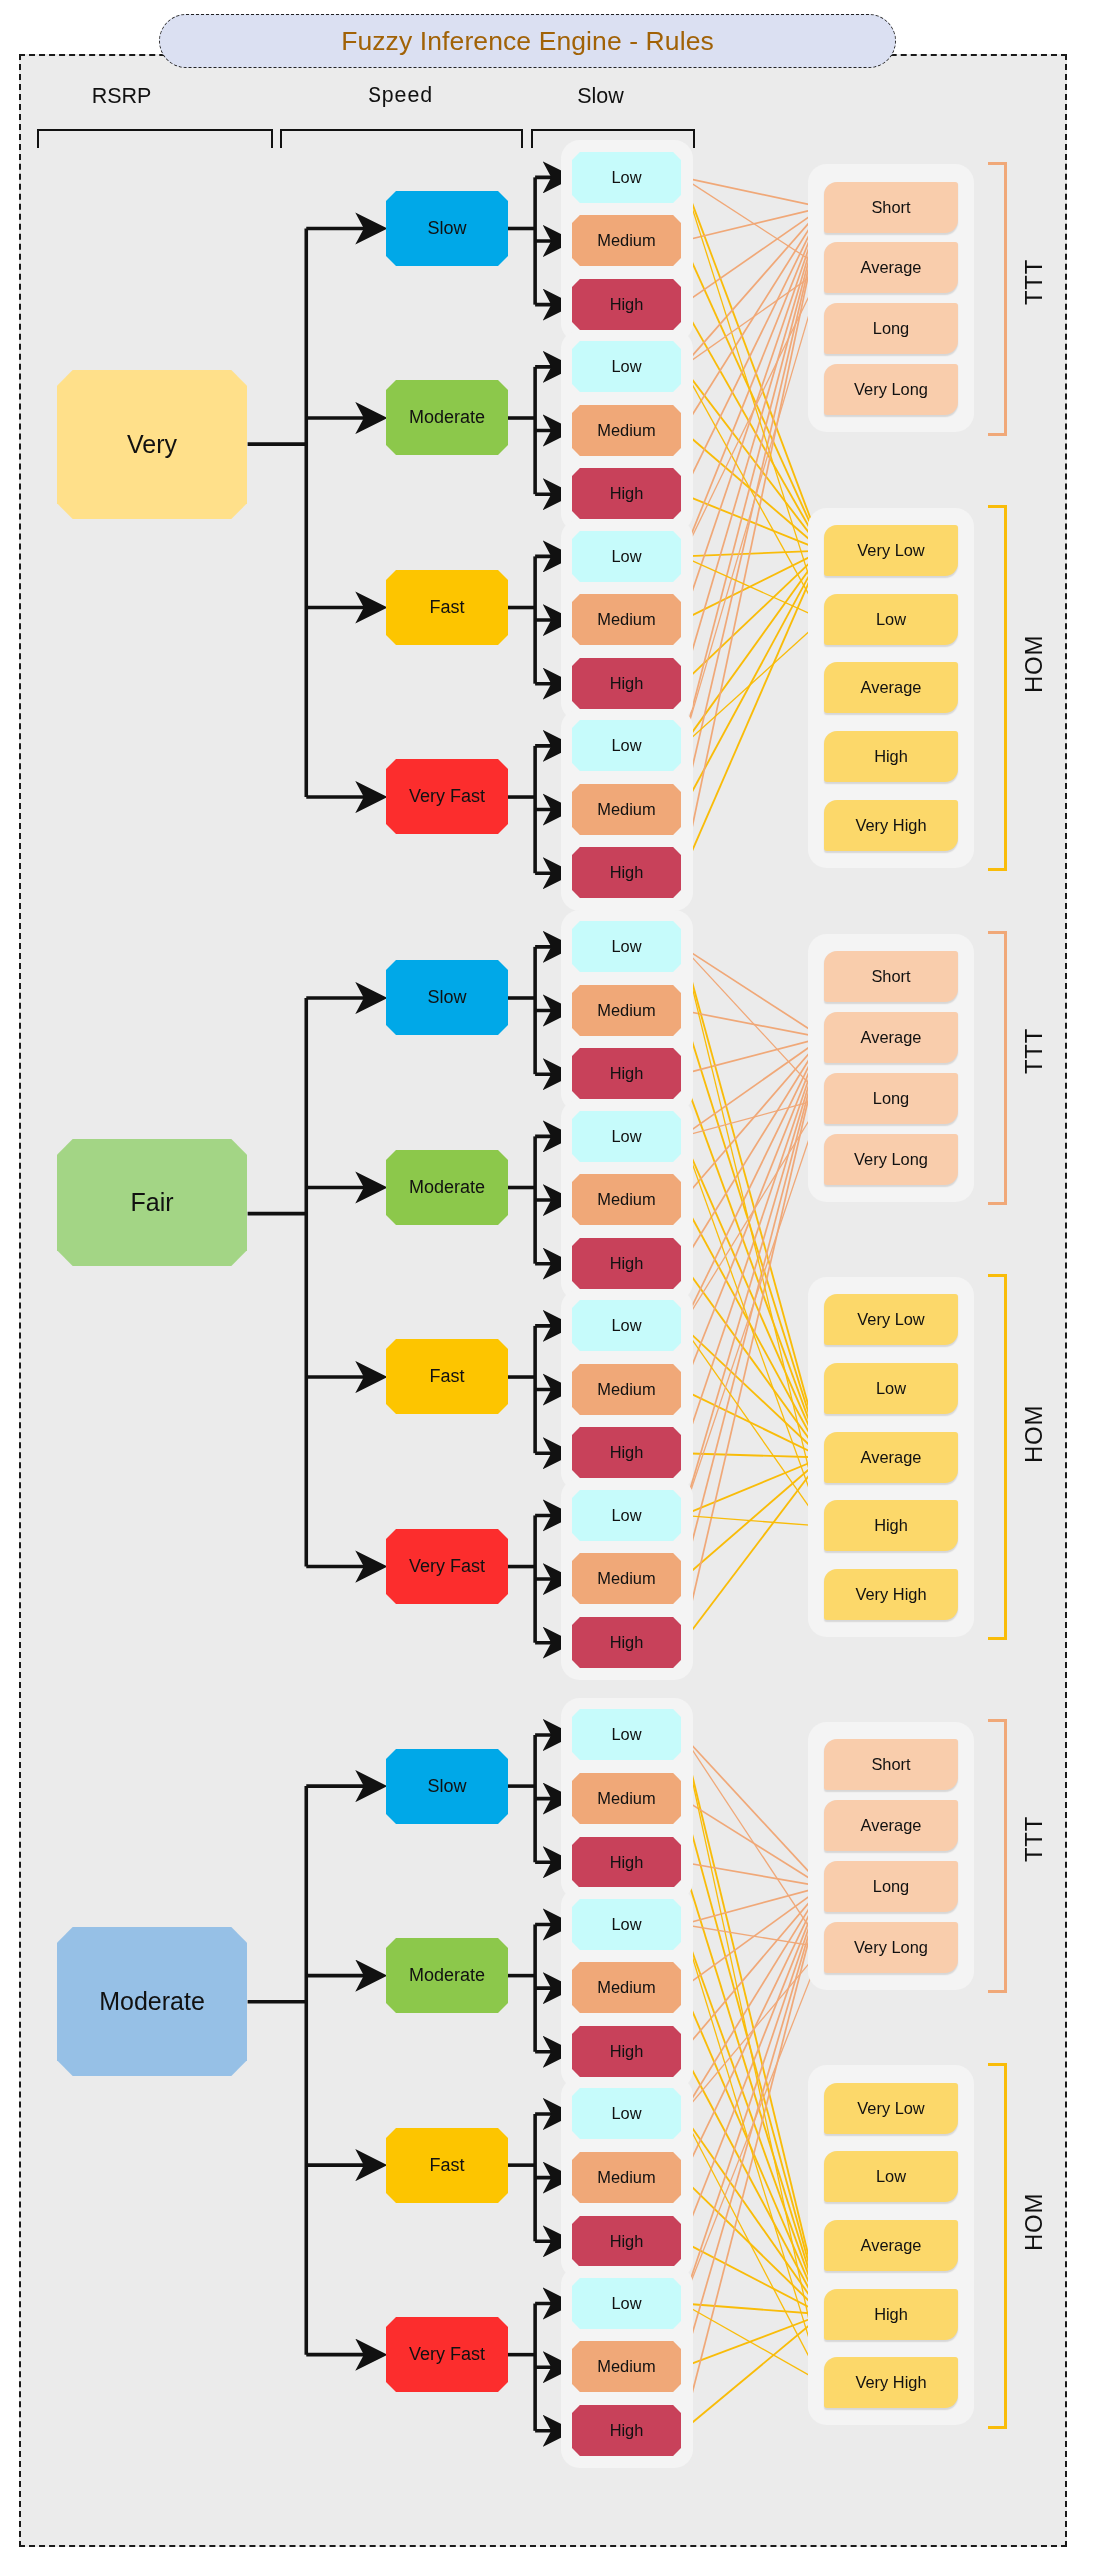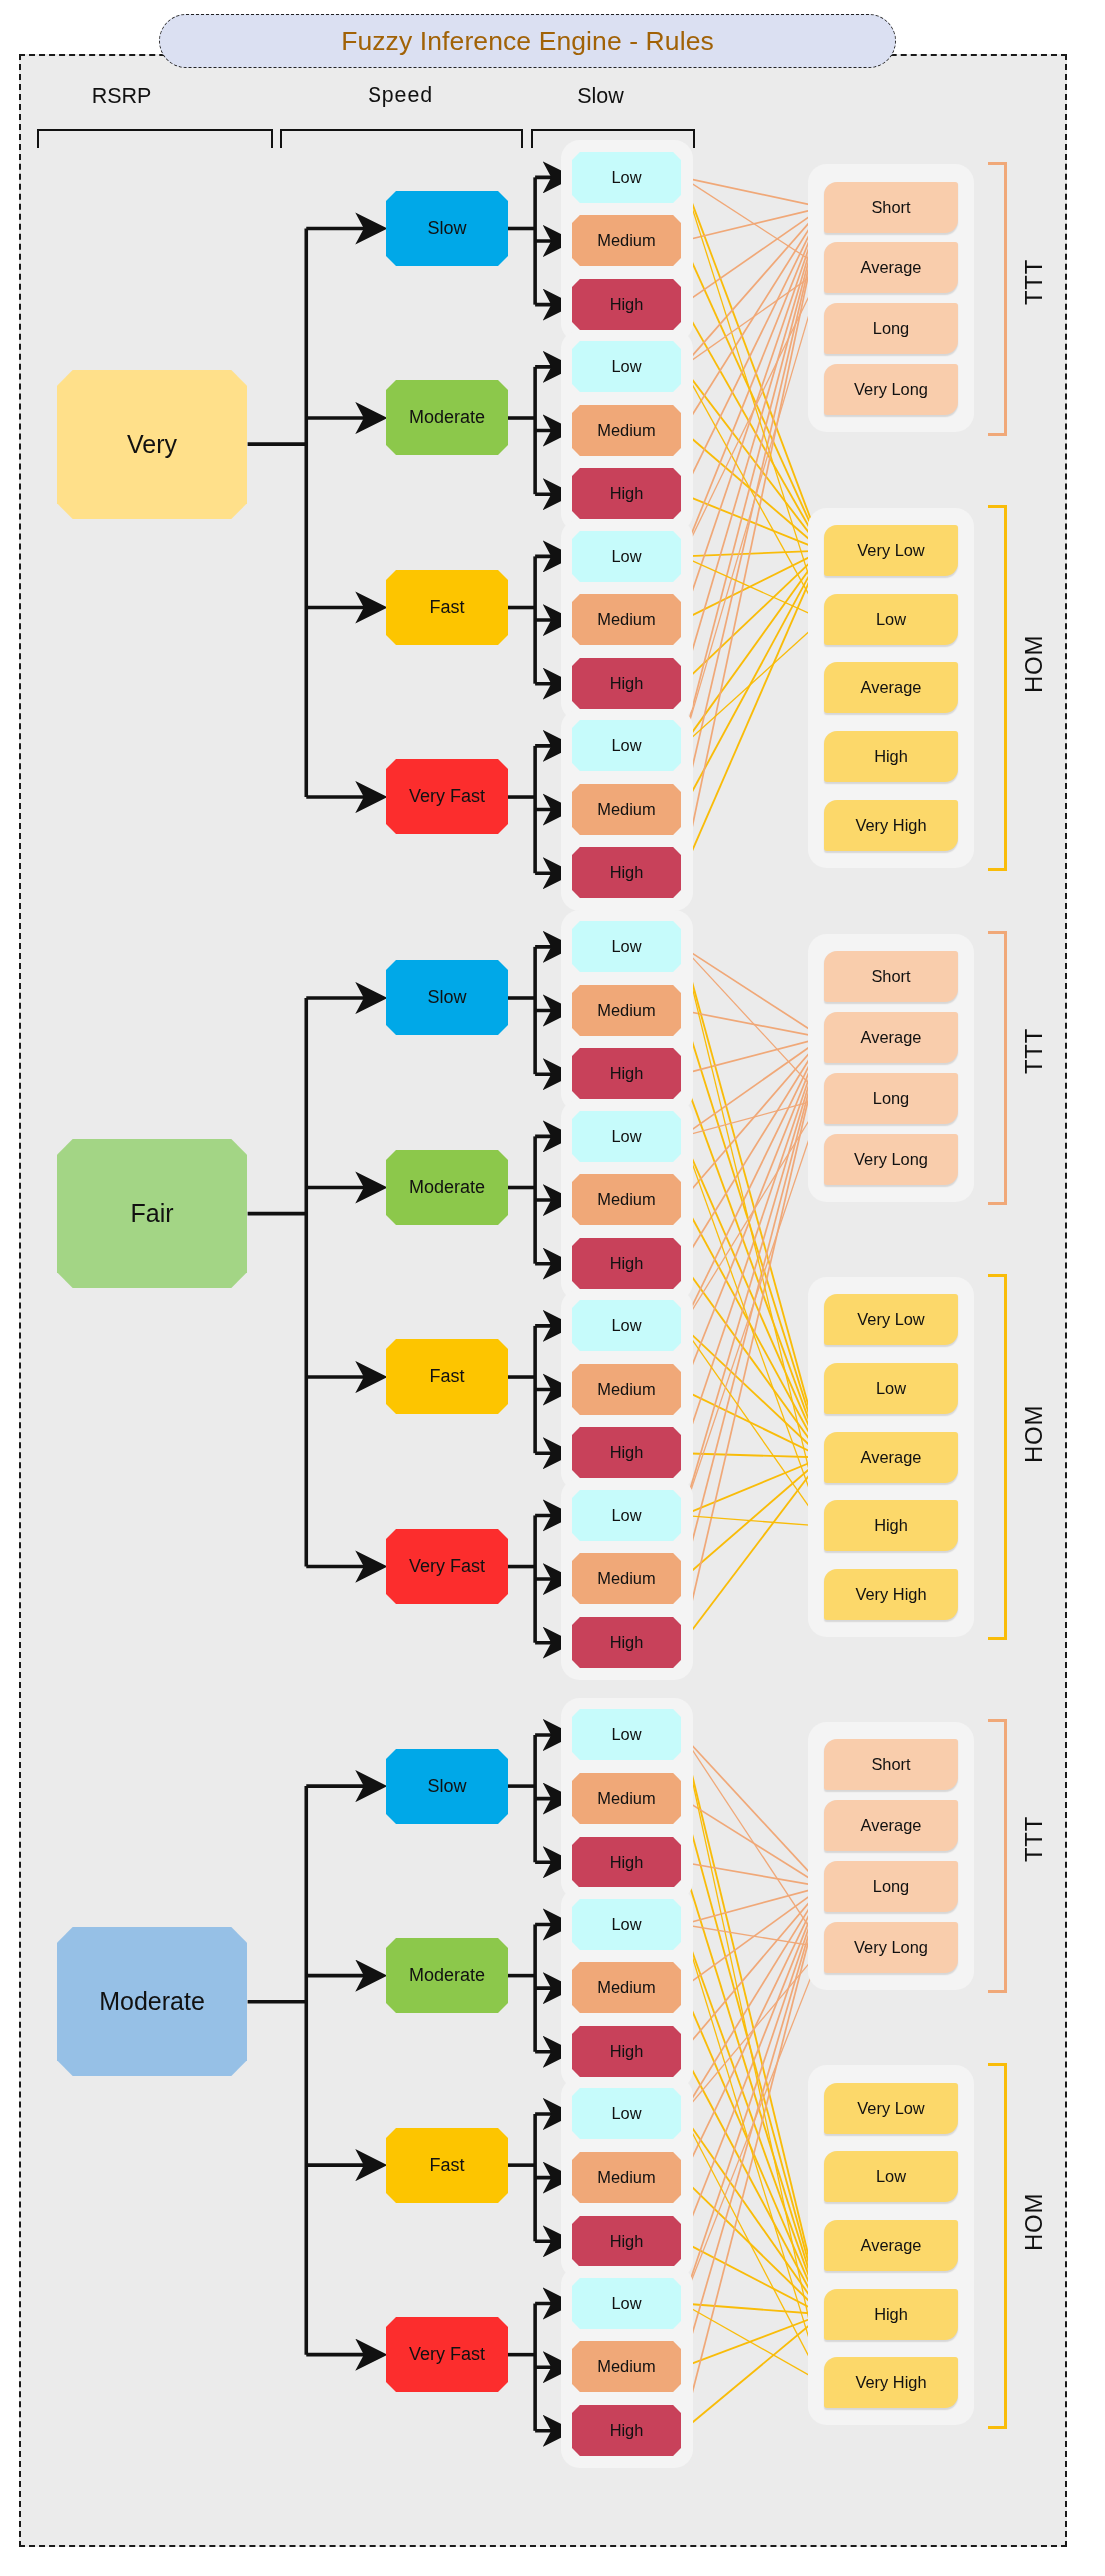--- a/index.html
+++ b/index.html
@@ -311,21 +311,21 @@
       <div class="load-panel" style="left: 561px; top: 1289px; width: 132px; height: 202px;"></div>
       <div class="node load-node" style="left: 572px; top: 1300px; width: 109px; height: 51px; background: rgb(198, 251, 251);">Low</div>
       <div class="node load-node" style="left: 572px; top: 1364px; width: 109px; height: 51px; background: rgb(240, 168, 120);">Medium</div>
       <div class="node load-node" style="left: 572px; top: 1427px; width: 109px; height: 51px; background: rgb(200, 65, 90);">High</div>
       <div class="node speed-node" style="left: 386px; top: 1339px; width: 122px; height: 75px; background: rgb(253, 197, 0);">Fast</div>
       <div class="load-panel" style="left: 561px; top: 1478px; width: 132px; height: 202px;"></div>
       <div class="node load-node" style="left: 572px; top: 1490px; width: 109px; height: 51px; background: rgb(198, 251, 251);">Low</div>
       <div class="node load-node" style="left: 572px; top: 1553px; width: 109px; height: 51px; background: rgb(240, 168, 120);">Medium</div>
       <div class="node load-node" style="left: 572px; top: 1617px; width: 109px; height: 51px; background: rgb(200, 65, 90);">High</div>
       <div class="node speed-node" style="left: 386px; top: 1529px; width: 122px; height: 75px; background: rgb(252, 45, 45);">Very Fast</div>
-      <div class="node rsrp-node" style="left: 57px; top: 1139px; width: 190px; height: 149px; background: rgb(163, 213, 133);">Fair</div>
+      <div class="node rsrp-node" style="left: 57px; top: 1139px; width: 190px; height: 127px; background: rgb(163, 213, 133);">Fair</div>
       <div class="load-panel" style="left: 808px; top: 934px; width: 166px; height: 268px;"></div>
       <div class="node out-node" style="left: 824px; top: 951px; width: 134px; height: 51px; background: rgb(249, 205, 172);">Short</div>
       <div class="node out-node" style="left: 824px; top: 1012px; width: 134px; height: 51px; background: rgb(249, 205, 172);">Average</div>
       <div class="node out-node" style="left: 824px; top: 1073px; width: 134px; height: 51px; background: rgb(249, 205, 172);">Long</div>
       <div class="node out-node" style="left: 824px; top: 1134px; width: 134px; height: 51px; background: rgb(249, 205, 172);">Very Long</div>
       <div class="load-panel" style="left: 808px; top: 1277px; width: 166px; height: 360px;"></div>
       <div class="node out-node" style="left: 824px; top: 1294px; width: 134px; height: 51px; background: rgb(252, 216, 106);">Very Low</div>
       <div class="node out-node" style="left: 824px; top: 1363px; width: 134px; height: 51px; background: rgb(252, 216, 106);">Low</div>
       <div class="node out-node" style="left: 824px; top: 1432px; width: 134px; height: 51px; background: rgb(252, 216, 106);">Average</div>
       <div class="node out-node" style="left: 824px; top: 1500px; width: 134px; height: 51px; background: rgb(252, 216, 106);">High</div>

